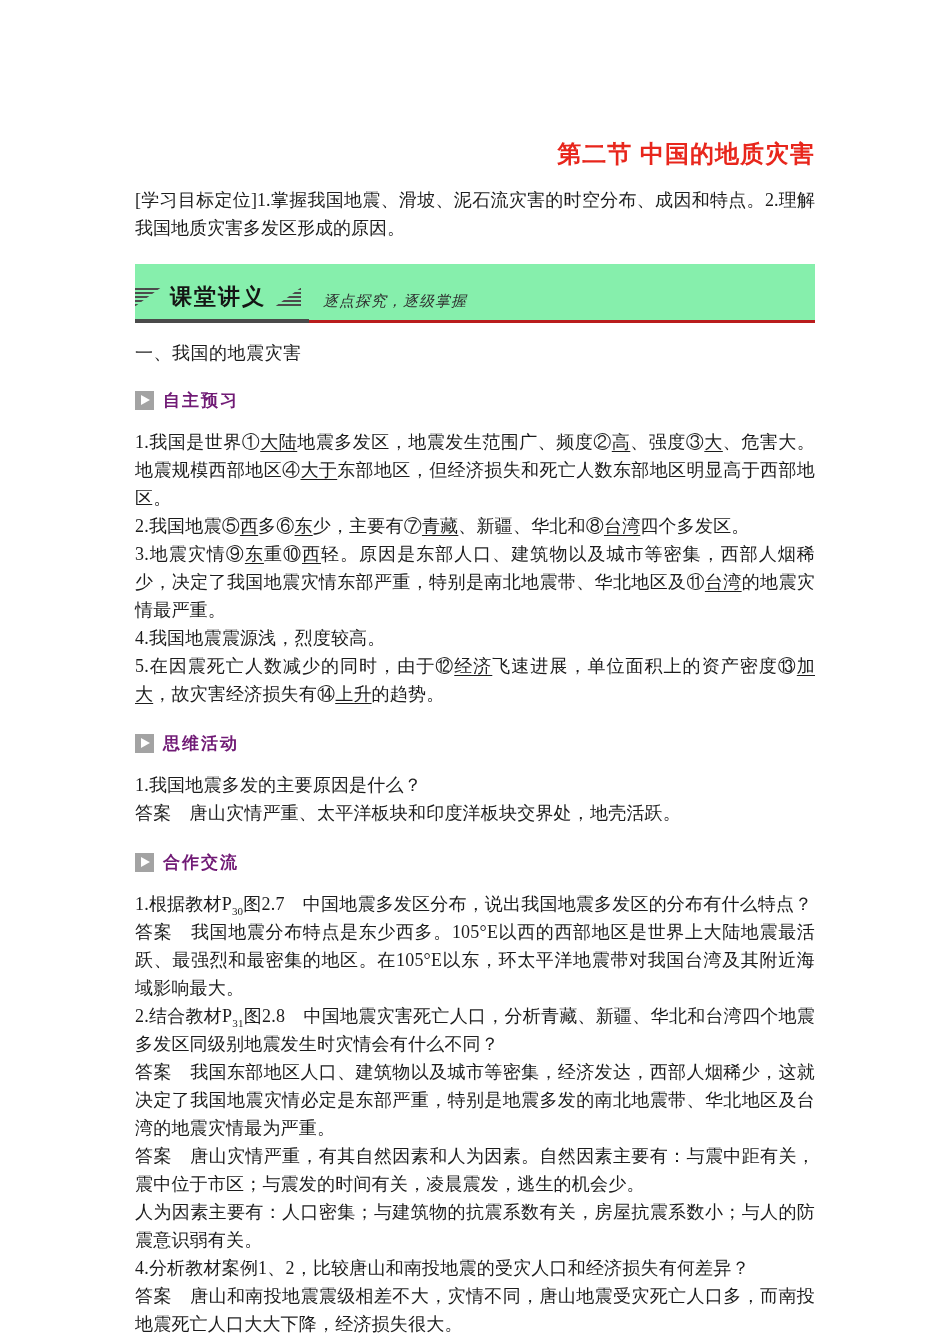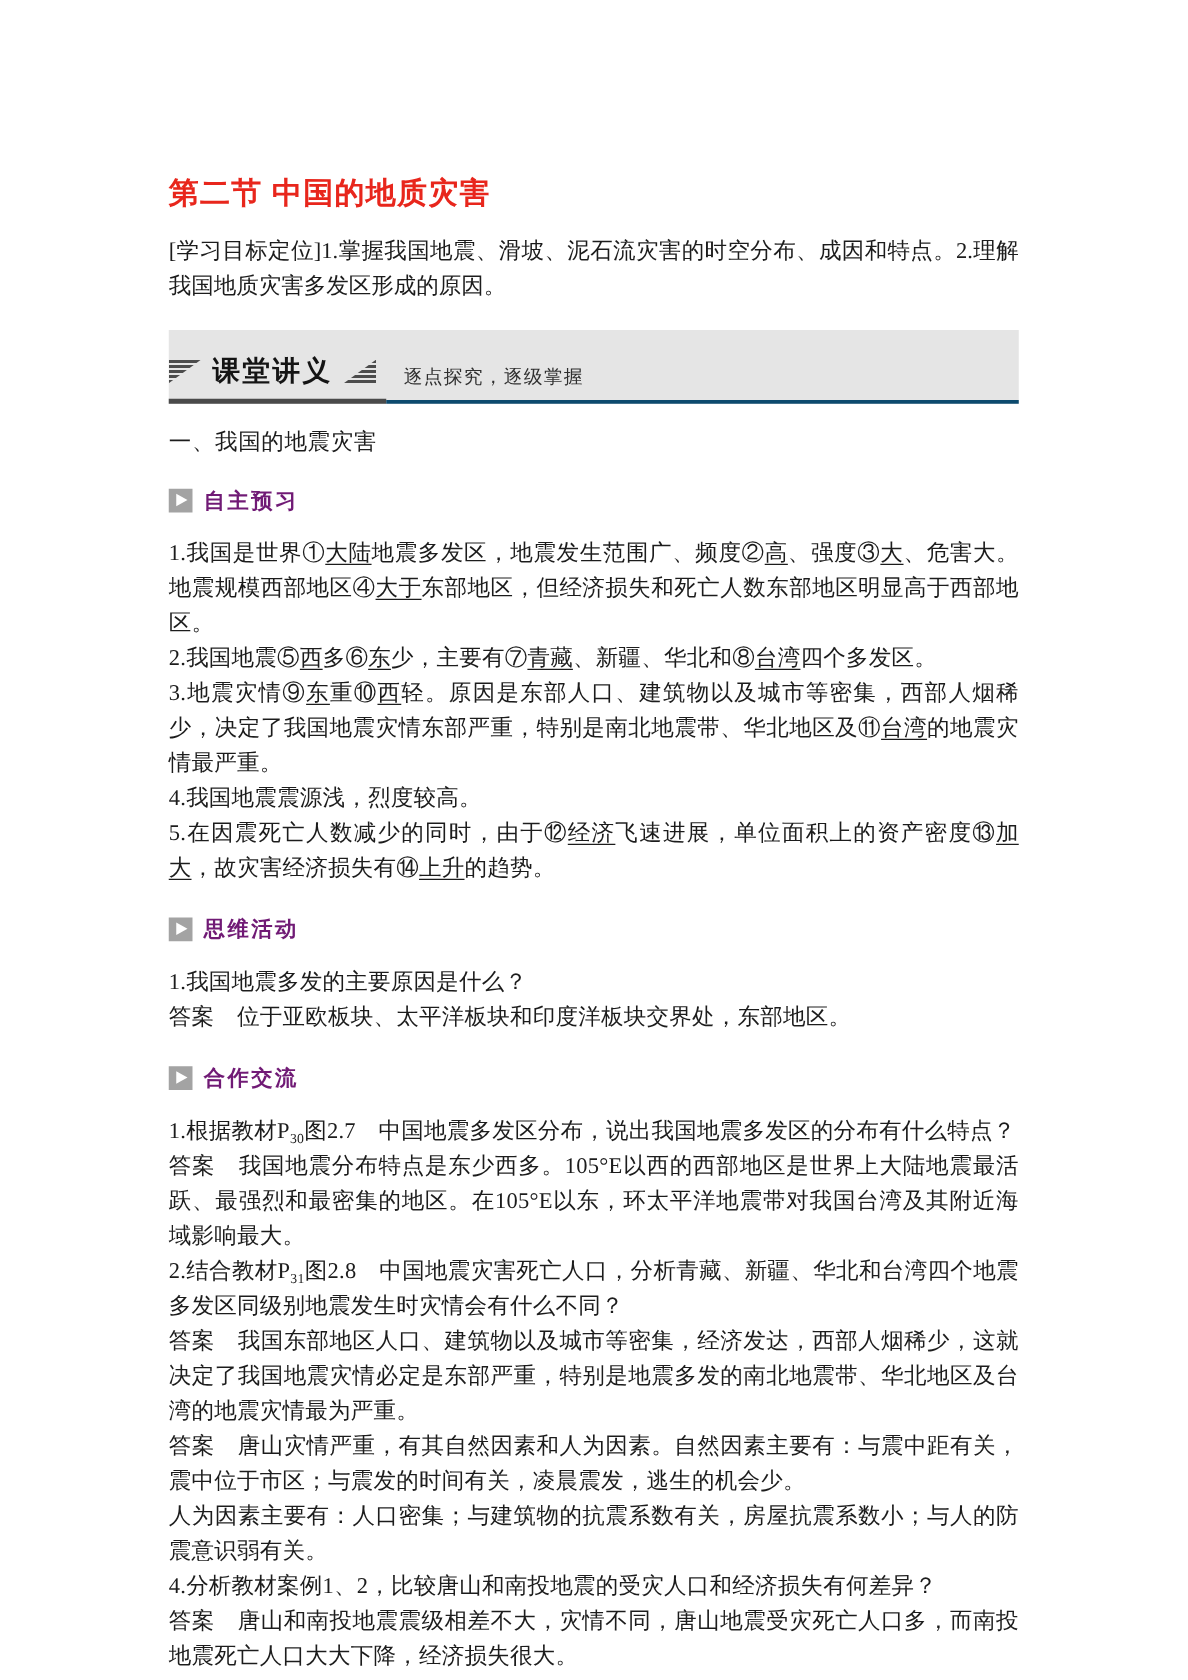--- a/index.html
+++ b/index.html
@@ -11,37 +11,37 @@
     color: #1c1c1c;
     position: relative;
   }
   .page {
     width: 950px;
     min-height: 1344px;
     padding: 0 135px 60px 135px;
   }
   .doc-title {
     padding-top: 138px;
-    text-align: left;
+    text-align: right;
     font-family: "Liberation Sans", sans-serif;
     font-weight: bold;
     font-size: 24px;
     letter-spacing: 1px;
     color: #e8261c;
   }
   .objectives {
     margin-top: 16px;
     font-size: 18px;
     line-height: 28px;
     text-align: justify;
   }
   
   .banner {
     margin-top: 22px;
-    background: #e5e5e5;
+    background: #86efac;
     display: flex;
     align-items: flex-end;
     padding-top: 16px;
   }
   .banner-left {
     display: flex;
     align-items: center;
     gap: 9px;
     border-bottom: 4px solid #4a4a4a;
     padding: 2px 8px 7px 0;
@@ -57,22 +57,23 @@
   .tri {
     display: inline-block;
     width: 26px;
     height: 19px;
     background: repeating-linear-gradient(to bottom, #4c4c4c 0 2px, transparent 2px 4px);
   }
   .tri-left  { clip-path: polygon(0 0, 100% 0, 0 100%); }
   .tri-right { clip-path: polygon(100% 0, 100% 100%, 0 100%); }
   .banner-right {
     flex: 1;
-    border-bottom: 3px solid #0c4a6e;
+    border-bottom: 3px solid #b91c1c;
     padding: 0 0 9px 14px;
+    font-style: italic;
   }
   .banner-subtitle {
     font-family: "Liberation Sans", sans-serif;
     font-size: 15px;
     color: #2f2f2f;
     letter-spacing: 1px;
   }
   
   .section-heading {
     margin-top: 18px;
@@ -157,21 +158,21 @@
   <p class="para"><span>2.我国地震⑤</span><u>西</u><span>多⑥</span><u>东</u><span>少，主要有⑦</span><u>青藏</u><span>、新疆、华北和⑧</span><u>台湾</u><span>四个多发区。</span></p>
   <p class="para"><span>3.地震灾情⑨</span><u>东</u><span>重⑩</span><u>西</u><span>轻。原因是东部人口、建筑物以及城市等密集，西部人烟稀少，决定了我国地震灾情东部严重，特别是南北地震带、华北地区及⑪</span><u>台湾</u><span>的地震灾情最严重。</span></p>
   <p class="para"><span>4.我国地震震源浅，烈度较高。</span></p>
   <p class="para"><span>5.在因震死亡人数减少的同时，由于⑫</span><u>经济</u><span>飞速进展，单位面积上的资产密度⑬</span><u>加大</u><span>，故灾害经济损失有⑭</span><u>上升</u><span>的趋势。</span></p>
 
   <div class="sub-label">
     <span class="play-icon"></span>
     <span class="sub-label-text">思维活动</span>
   </div>
   <p class="para">1.我国地震多发的主要原因是什么？</p>
-  <p class="para">答案　位于亚欧板块、太平洋板块和印度洋板块交界处，东部地区。</p>
+  <p class="para">答案　唐山灾情严重、太平洋板块和印度洋板块交界处，地壳活跃。</p>
 
   <div class="sub-label">
     <span class="play-icon"></span>
     <span class="sub-label-text">合作交流</span>
   </div>
   <p class="para"><span>1.根据教材P</span><sub>30</sub><span>图2.7　中国地震多发区分布，说出我国地震多发区的分布有什么特点？</span></p>
   <p class="para">答案　我国地震分布特点是东少西多。105°E以西的西部地区是世界上大陆地震最活跃、最强烈和最密集的地区。在105°E以东，环太平洋地震带对我国台湾及其附近海域影响最大。</p>
   <p class="para"><span>2.结合教材P</span><sub>31</sub><span>图2.8　中国地震灾害死亡人口，分析青藏、新疆、华北和台湾四个地震多发区同级别地震发生时灾情会有什么不同？</span></p>
   <p class="para">答案　我国东部地区人口、建筑物以及城市等密集，经济发达，西部人烟稀少，这就决定了我国地震灾情必定是东部严重，特别是地震多发的南北地震带、华北地区及台湾的地震灾情最为严重。</p>
   <p class="para">答案　唐山灾情严重，有其自然因素和人为因素。自然因素主要有：与震中距有关，震中位于市区；与震发的时间有关，凌晨震发，逃生的机会少。</p>

